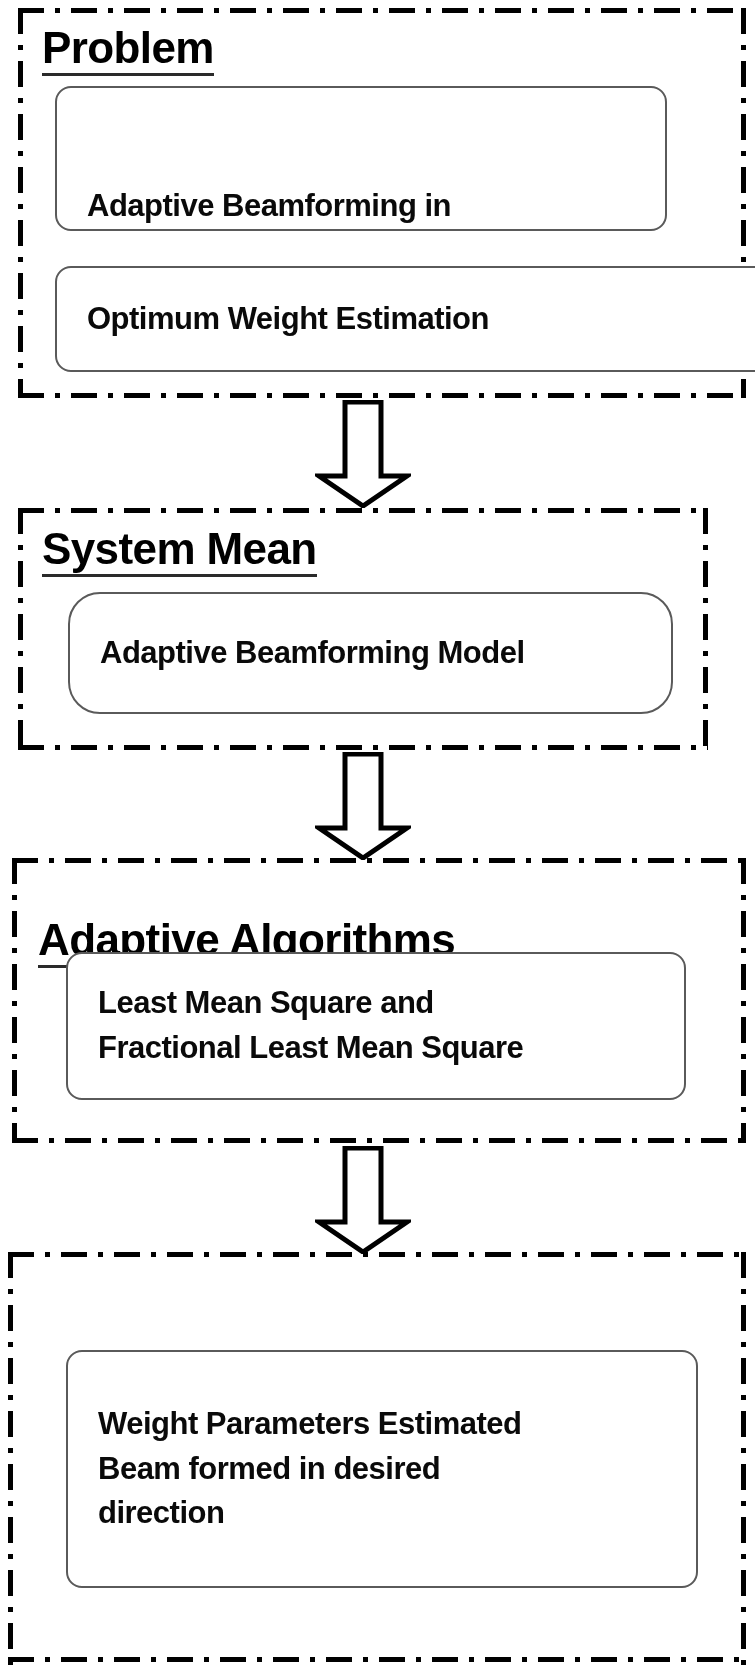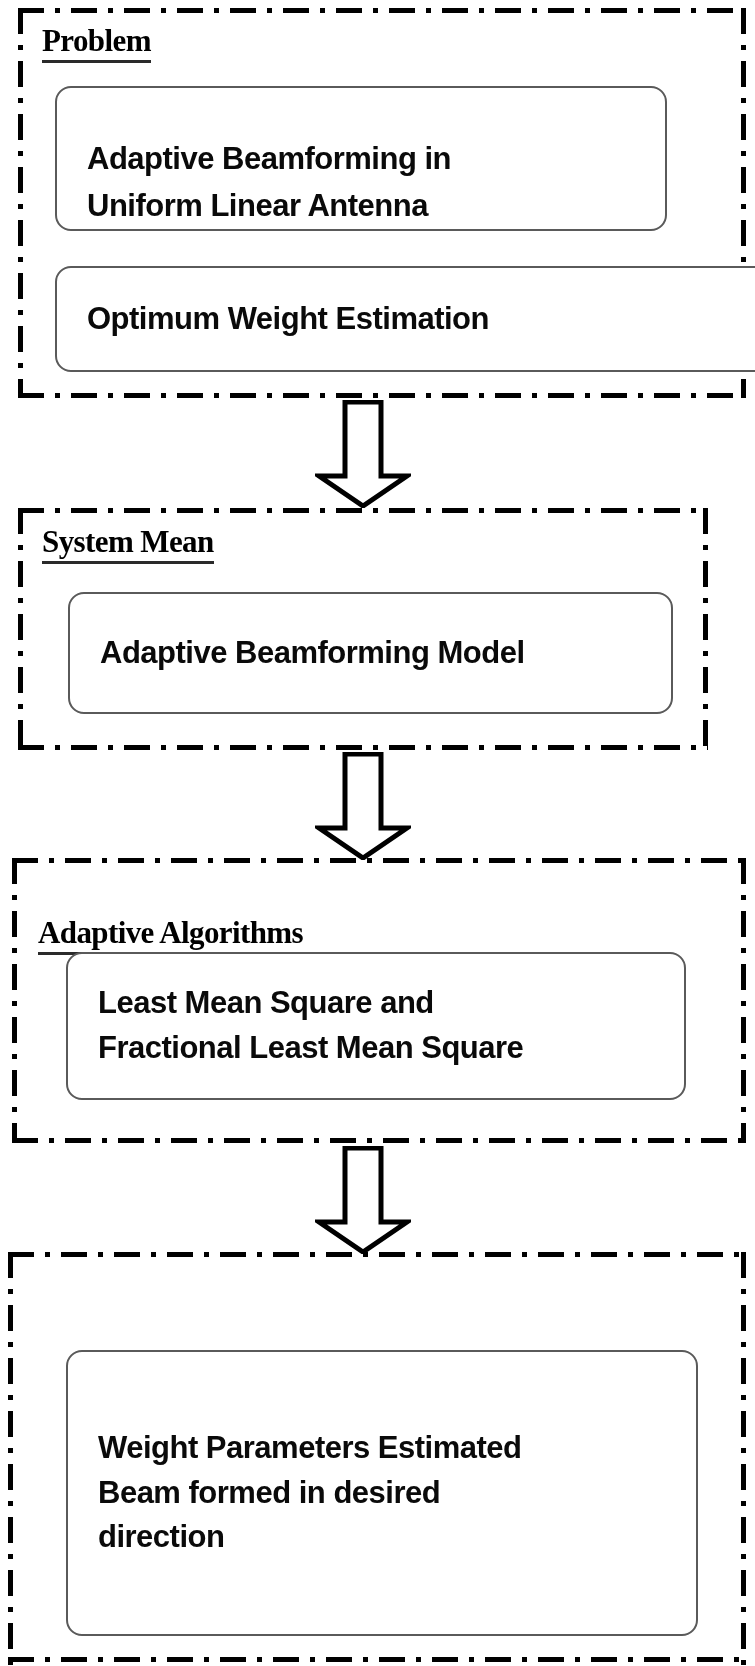--- a/index.html
+++ b/index.html
@@ -51,26 +51,26 @@
         #000 0px, #000 26px,
         transparent 26px, transparent 37px,
         #000 37px, #000 42px,
         transparent 42px, transparent 53px);
   }
 
   
   .stage-heading {
     position: absolute;
     font-weight: 700;
-    font-size: 31px;
+    font-size: 44px;
     line-height: 1.05;
     color: #000000;
     letter-spacing: -0.6px;
     white-space: nowrap;
-    font-family: Liberation Serif, serif;
+    font-family: Liberation Sans, sans-serif;
     border-bottom: 3px solid #2a2a2a;
     padding-bottom: 2px;
   }
 
   
   .node {
     position: absolute;
     box-sizing: border-box;
     background: #ffffff;
     border: 2.5px solid #5a5a5a;
@@ -105,21 +105,20 @@
     <div class="edge dashdot-h" style="left:0; top:0; width:728px;"></div>
     <div class="edge dashdot-h" style="left:0; top:385px; width:728px;"></div>
     <div class="edge dashdot-v" style="left:0; top:0; height:390px;"></div>
     <div class="edge dashdot-v" style="left:723px; top:0; height:390px;"></div>
 
     <div class="stage-heading" style="left:24px; top:17px;">Problem</div>
 
     <div class="node" style="left:37px; top:78px; width:612px; height:145px;align-items:flex-end;">
       <div class="node-text">
         <span>Adaptive Beamforming in</span><br>
-        <span>Uniform Linear Antenna</span>
       </div>
     </div>
 
     <div class="node" style="left:37px; top:258px; width:727px; height:106px;">
       <div class="node-text">
         <span>Optimum Weight Estimation</span>
       </div>
     </div>
   </div>
 
@@ -130,21 +129,21 @@
   </div>
 
   <div class="stage" style="left:18px; top:508px; width:690px; height:242px; border:none;">
     <div class="edge dashdot-h" style="left:0; top:0; width:690px;"></div>
     <div class="edge dashdot-h" style="left:0; top:237px; width:690px;"></div>
     <div class="edge dashdot-v" style="left:0; top:0; height:242px;"></div>
     <div class="edge dashdot-v" style="left:685px; top:0; height:242px;"></div>
 
     <div class="stage-heading" style="left:24px; top:18px;">System Mean</div>
 
-    <div class="node" style="left:50px; top:84px; width:605px; height:122px;">
+    <div class="node" style="left:50px; top:84px; width:605px; height:122px;border-radius:32px;">
       <div class="node-text">
         <span>Adaptive Beamforming Model</span>
       </div>
     </div>
   </div>
 
   <div class="arrow" style="left:315px; top:752px; width:96px; height:108px;">
     <svg width="96" height="108" viewBox="0 0 96 108" xmlns="http://www.w3.org/2000/svg">
       <polygon points="30,2 66,2 66,76 92,76 48,106 4,76 30,76" fill="#ffffff" stroke="#000000" stroke-width="5" stroke-linejoin="miter"></polygon>
     </svg>
@@ -172,21 +171,21 @@
     </svg>
   </div>
 
   <div class="stage" style="left:8px; top:1252px; width:738px; height:414px; border:none;">
     <div class="edge dashdot-h" style="left:0; top:0; width:738px;"></div>
     <div class="edge dashdot-h" style="left:0; top:405px; width:738px;"></div>
     <div class="edge dashdot-v" style="left:0; top:0; height:414px;"></div>
     <div class="edge dashdot-v" style="left:733px; top:0; height:414px;"></div>
 
 
-    <div class="node" style="left:58px; top:98px; width:632px; height:286px;">
+    <div class="node" style="left:58px; top:98px; width:632px; height:238px;">
       <div class="node-text tight">
         <span>Weight Parameters Estimated</span><br>
         <span>Beam formed in desired</span><br>
         <span>direction</span>
       </div>
     </div>
   </div>
 
 </div>
 

